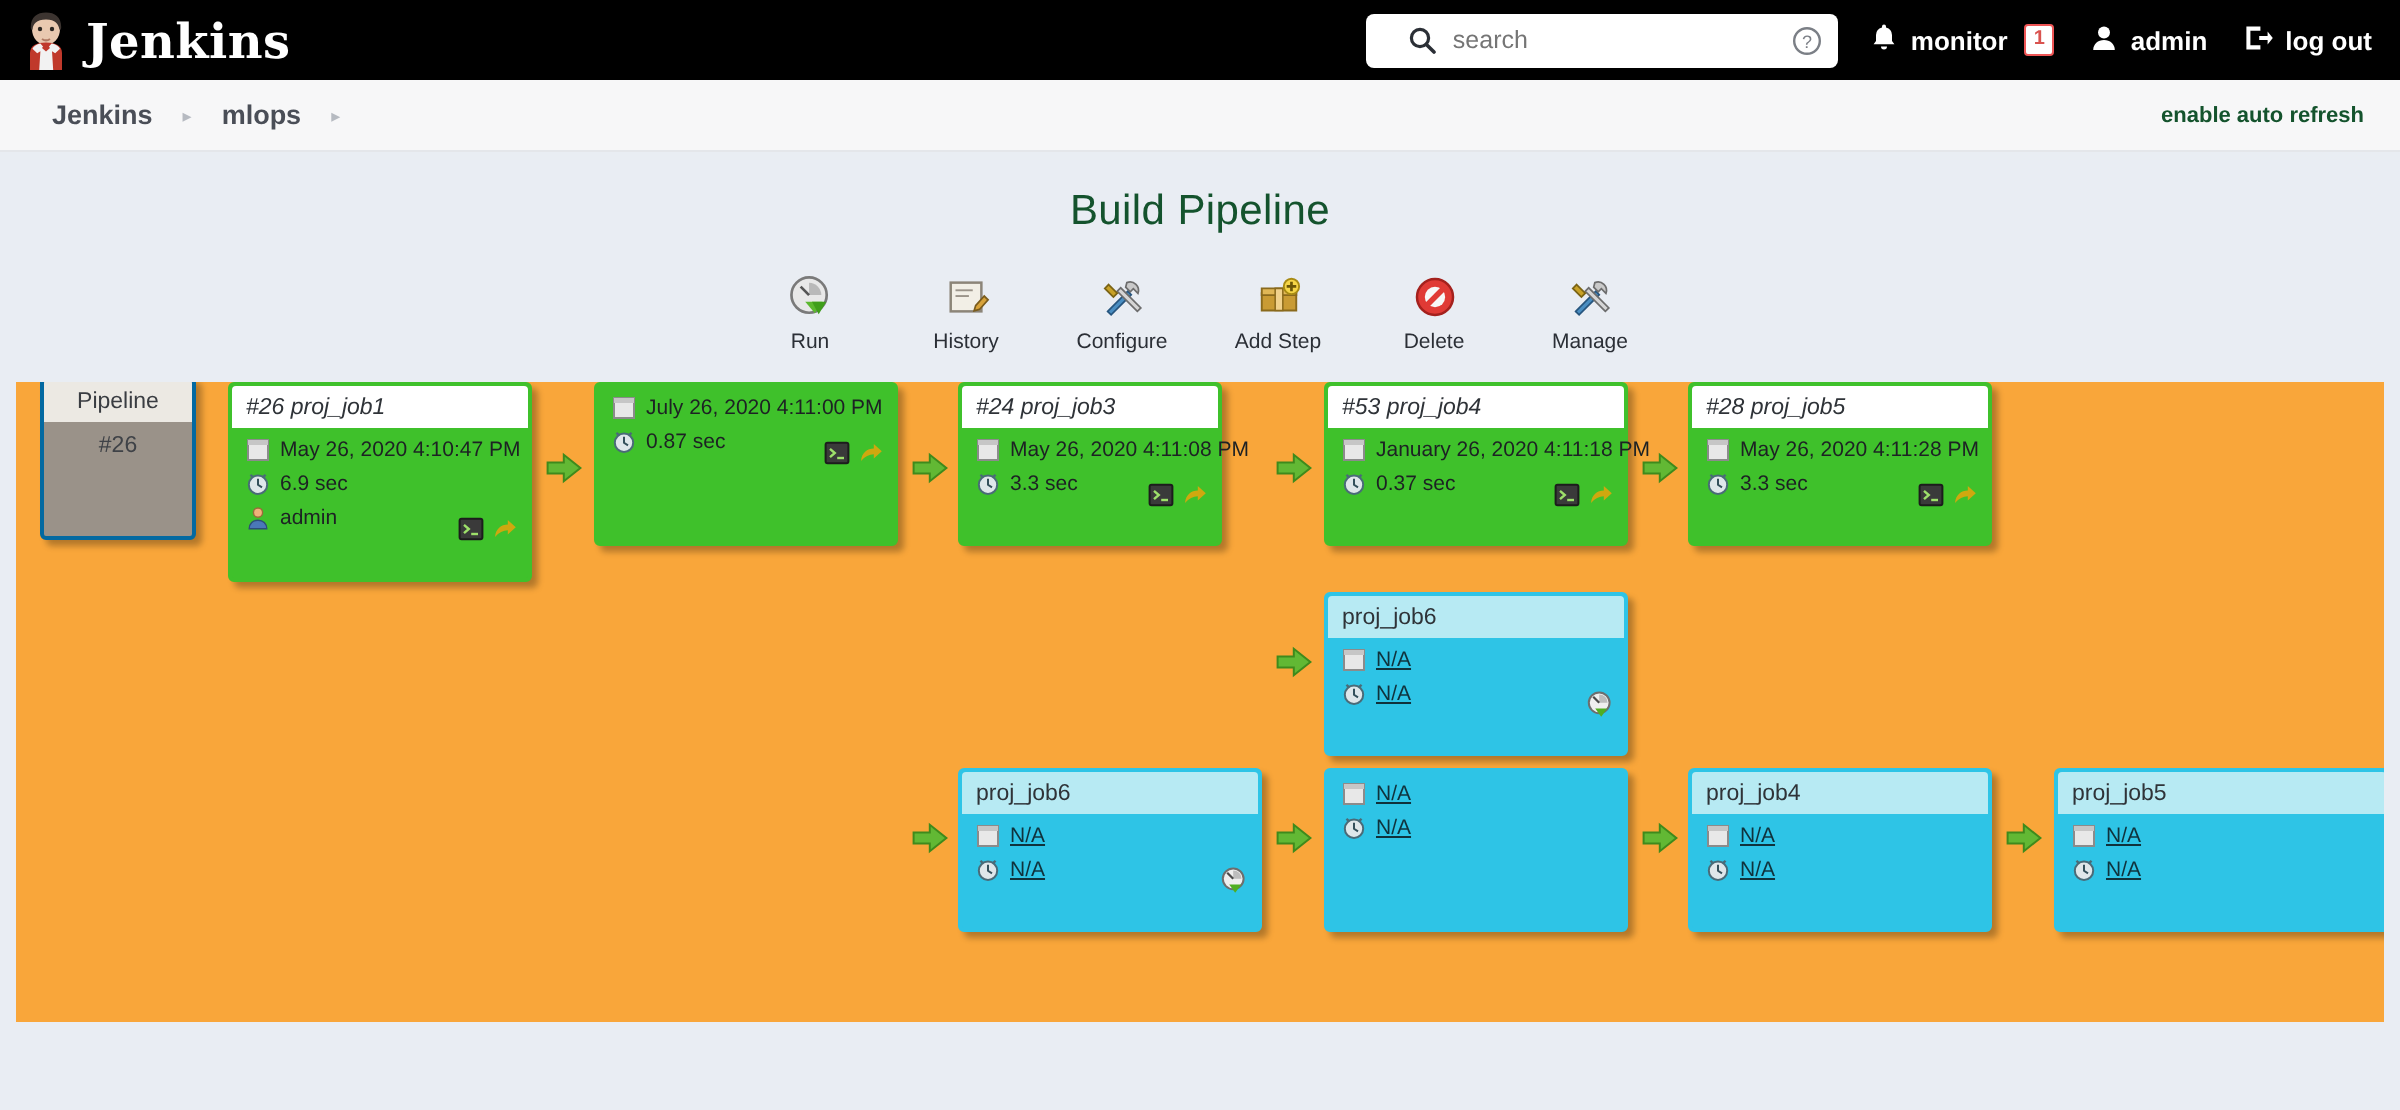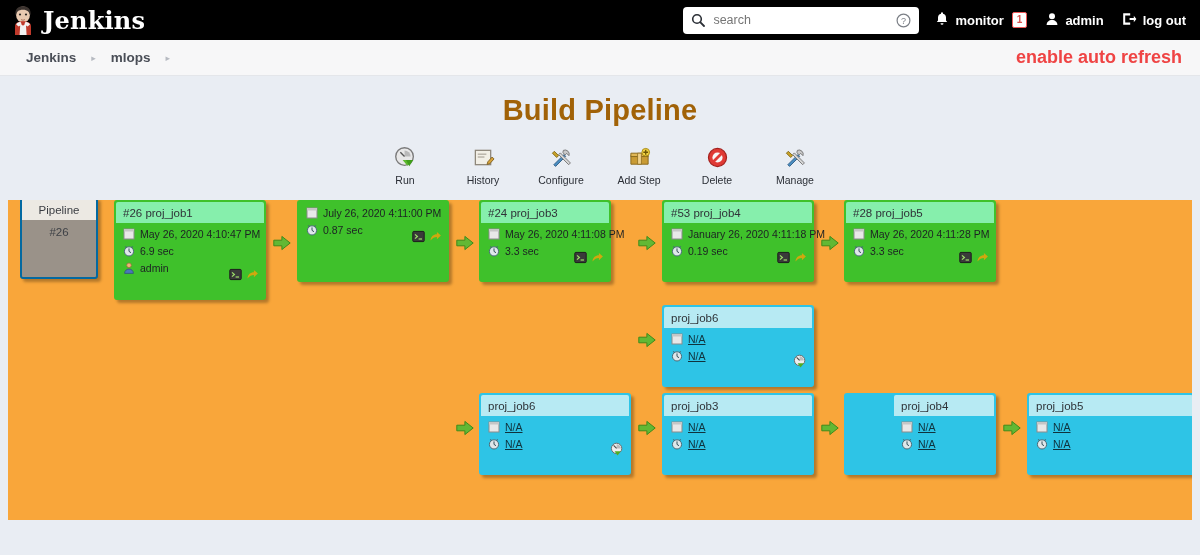--- a/index.html
+++ b/index.html
@@ -22,21 +22,21 @@
   .brand-text {
     color: #fff; font-family: "DejaVu Serif", "Liberation Serif", serif;
     font-size: 24px; font-weight: 700; letter-spacing: .2px;
   }
   .top-right {
     position: absolute; right: 8px; top: 0; height: 40px;
     display: flex; align-items: center; gap: 0;
   }
   .searchbox {
     width: 236px; height: 27px; background: #fff; border-radius: 4px;
-    display: flex; align-items: center; padding: 0 8px; margin-right: 16px;
+    display: flex; align-items: center; padding: 0 21px; margin-right: 16px;
     position: relative;
   }
   .search-ico { width: 14px; height: 14px; flex: 0 0 14px; }
   .search-input {
     border: 0; outline: 0; font-size: 12.5px; color: #8d8f93;
     background: transparent; margin-left: 8px; width: 160px;
     font-family: "Liberation Sans", sans-serif;
   }
   .help-ico { position: absolute; right: 8px; top: 6px; width: 15px; height: 15px; }
   .hdr-item {
@@ -57,28 +57,28 @@
     border-bottom: 1px solid #e4e6ea;
     display: flex; align-items: center; position: relative;
   }
   .crumbs { display: flex; align-items: center; padding-left: 18px; gap: 2px; }
   .crumb {
     color: #4a4e57; font-size: 13.5px; font-weight: 700;
     padding: 0 8px; cursor: pointer; text-decoration: none;
   }
   .crumb-sep { color: #b6bac1; font-size: 9px; padding: 0 5px; }
   .autorefresh {
-    position: absolute; right: 18px; color: #ef4444;
-    font-size: 18px; font-weight: 700; cursor: pointer;
+    position: absolute; right: 18px; color: #14532d;
+    font-size: 11px; font-weight: 700; cursor: pointer;
   }
 
   
   .page { width: 1200px; background: #e9edf3; padding-top: 18px; height: 502px; }
   .page-title {
-    text-align: center; font-size: 29px; font-weight: 700; color: #a16207;
+    text-align: center; font-size: 21px; font-weight: 400; color: #14532d;
     letter-spacing: .2px;
   }
 
   
   .toolbar {
     display: flex; justify-content: center; gap: 22px;
     margin-top: 16px; margin-bottom: 14px;
   }
   .tool { width: 56px; text-align: center; cursor: pointer; }
   .tool .ico { height: 28px; display: flex; align-items: center; justify-content: center; }
@@ -102,21 +102,21 @@
   .node-body { padding: 5px 7px; position: relative; }
   .row {
     display: flex; align-items: flex-end; gap: 5px;
     font-size: 10.5px; color: #1d2124; margin-bottom: 5px; white-space: nowrap;
   }
   .row .ri { width: 12px; height: 12px; flex: 0 0 12px; }
   .na { text-decoration: underline; color: #10323c; }
 
   
   .node.green { background: #3fc12b; border: 2px solid #3fc12b; }
-  .node.green .node-hd { background: #86efac; }
+  .node.green .node-hd { background: #ffffff; font-style: italic; }
   
   .node.cyan { background: #2ec4e6; border: 2px solid #2ec4e6; }
   .node.cyan .node-hd { background: #b7eaf3; }
   
   .node.grey { background: #9a9289; border: 2px solid #0369a1; }
   .node.grey .node-hd {
     background: #ece9e3; text-align: center; font-size: 11.5px; color: #3a3d42;
   }
   .node.grey .node-body { text-align: center; font-size: 11.5px; color: #3f4247; padding-top: 6px; }
 
@@ -426,21 +426,21 @@
                 <rect x="1" y="1" width="10" height="2.5" fill="#c6c6c6"></rect>
               </svg></span>
             <span>January 26, 2020 4:11:18 PM</span>
           </div>
           <div class="row">
             <span class="ri"><svg viewBox="0 0 12 12" width="12" height="12">
                 <circle cx="6" cy="6.4" r="4.6" fill="#dfe7ea" stroke="#4a6b78" stroke-width="1"></circle>
                 <path d="M6 3.4V6.4l2 1.3" stroke="#34505b" stroke-width="1" fill="none"></path>
                 <path d="M2.2 1.4 3.6 2.6M9.8 1.4 8.4 2.6" stroke="#4a6b78" stroke-width="1.2"></path>
               </svg></span>
-            <span>0.19 sec</span>
+            <span>0.37 sec</span>
           </div>
           <div class="corner-icons">
             <span class="ci"><svg viewBox="0 0 13 13" width="13" height="13">
                 <rect x=".8" y="1.4" width="11.4" height="10.2" rx="1" fill="#3a3a3a" stroke="#1c1c1c" stroke-width="1"></rect>
                 <path d="M3 4.4 5.4 6.5 3 8.6" stroke="#9ee06a" stroke-width="1.2" fill="none"></path>
                 <line x1="6.6" y1="9" x2="10" y2="9" stroke="#9ee06a" stroke-width="1.2"></line>
               </svg></span>
             <span class="ci"><svg viewBox="0 0 13 13" width="13" height="13">
                 <path d="M1.5 10.5c.4-4 3-6.2 6.4-6.2V2l4 3.6-4 3.6V7.1C5.6 7.1 3.4 8.2 1.5 10.5z" fill="#cfa80f"></path>
               </svg></span>
@@ -523,40 +523,39 @@
           </div>
           <span class="corner-run"><svg viewBox="0 0 14 14" width="14" height="14">
               <circle cx="6.6" cy="6.4" r="5.2" fill="#efefef" stroke="#6e6e6e" stroke-width="1"></circle>
               <path d="M6.6 2.2a4.2 4.2 0 0 1 4.2 4.2H6.6z" fill="#bdbdbd"></path>
               <path d="M6.6 6.4 3.6 3.4" stroke="#4a4a4a" stroke-width="1.1"></path>
               <path d="M4.6 9.2h6l-3 4.2z" fill="#4fae21"></path>
             </svg></span>
         </div>
       </div>
       <div class="node cyan" style="left: 654px; top: 193px; width: 152px; height: 82px;">
-        <div class="node-hd">proj_job3</div>
-        <div class="node-body">
-          <div class="row">
-            <span class="ri"><svg viewBox="0 0 12 12" width="12" height="12">
-                <rect x="1" y="1" width="10" height="10" fill="#e8e8e8" stroke="#8b8b8b" stroke-width="1"></rect>
-                <rect x="1" y="1" width="10" height="2.5" fill="#c6c6c6"></rect>
-              </svg></span>
-            <span class="na">N/A</span>
-          </div>
-          <div class="row">
-            <span class="ri"><svg viewBox="0 0 12 12" width="12" height="12">
-                <circle cx="6" cy="6.4" r="4.6" fill="#dfe7ea" stroke="#4a6b78" stroke-width="1"></circle>
-                <path d="M6 3.4V6.4l2 1.3" stroke="#34505b" stroke-width="1" fill="none"></path>
-                <path d="M2.2 1.4 3.6 2.6M9.8 1.4 8.4 2.6" stroke="#4a6b78" stroke-width="1.2"></path>
-              </svg></span>
-            <span class="na">N/A</span>
-          </div>
-        </div>
-      </div>
-      <div class="node cyan" style="left: 836px; top: 193px; width: 152px; height: 82px; padding-left: 48px;">
+        <div class="node-body">
+          <div class="row">
+            <span class="ri"><svg viewBox="0 0 12 12" width="12" height="12">
+                <rect x="1" y="1" width="10" height="10" fill="#e8e8e8" stroke="#8b8b8b" stroke-width="1"></rect>
+                <rect x="1" y="1" width="10" height="2.5" fill="#c6c6c6"></rect>
+              </svg></span>
+            <span class="na">N/A</span>
+          </div>
+          <div class="row">
+            <span class="ri"><svg viewBox="0 0 12 12" width="12" height="12">
+                <circle cx="6" cy="6.4" r="4.6" fill="#dfe7ea" stroke="#4a6b78" stroke-width="1"></circle>
+                <path d="M6 3.4V6.4l2 1.3" stroke="#34505b" stroke-width="1" fill="none"></path>
+                <path d="M2.2 1.4 3.6 2.6M9.8 1.4 8.4 2.6" stroke="#4a6b78" stroke-width="1.2"></path>
+              </svg></span>
+            <span class="na">N/A</span>
+          </div>
+        </div>
+      </div>
+      <div class="node cyan" style="left: 836px; top: 193px; width: 152px; height: 82px;">
         <div class="node-hd">proj_job4</div>
         <div class="node-body">
           <div class="row">
             <span class="ri"><svg viewBox="0 0 12 12" width="12" height="12">
                 <rect x="1" y="1" width="10" height="10" fill="#e8e8e8" stroke="#8b8b8b" stroke-width="1"></rect>
                 <rect x="1" y="1" width="10" height="2.5" fill="#c6c6c6"></rect>
               </svg></span>
             <span class="na">N/A</span>
           </div>
           <div class="row">

